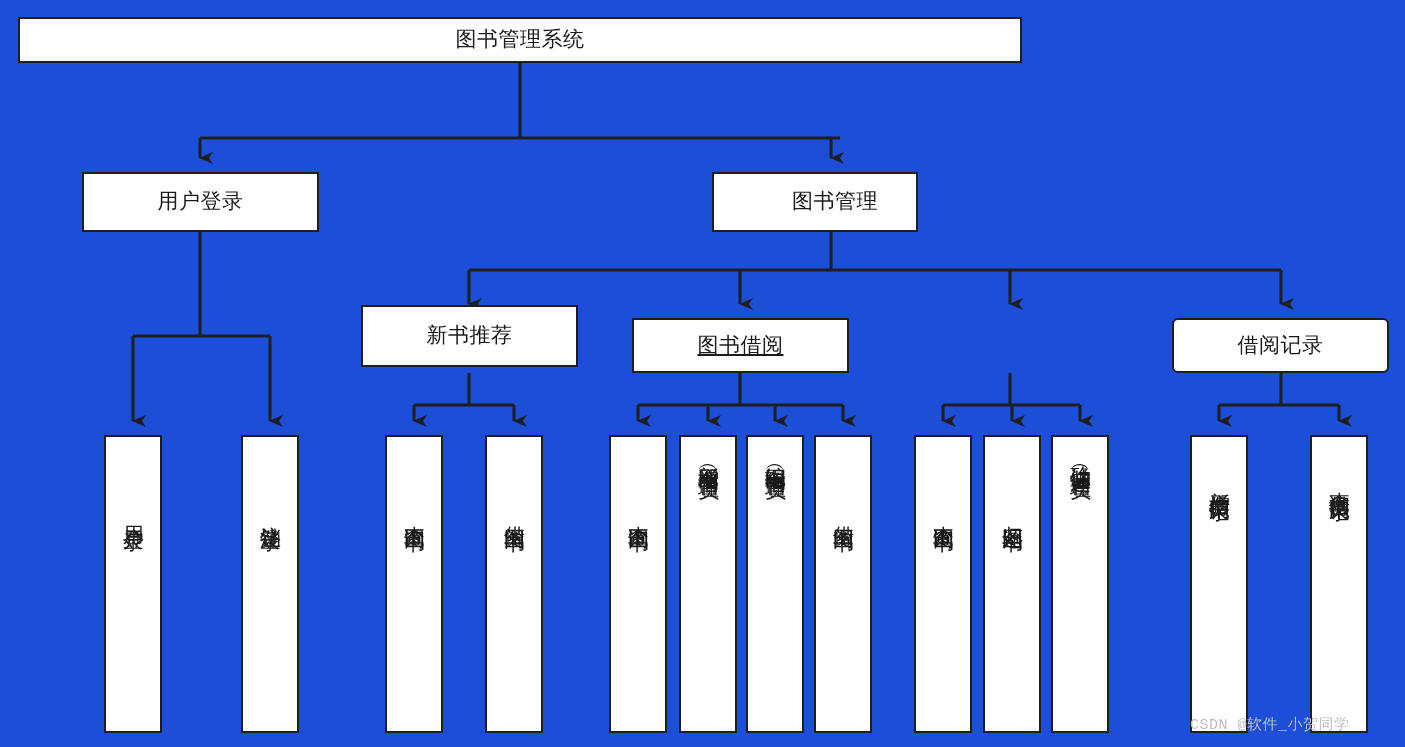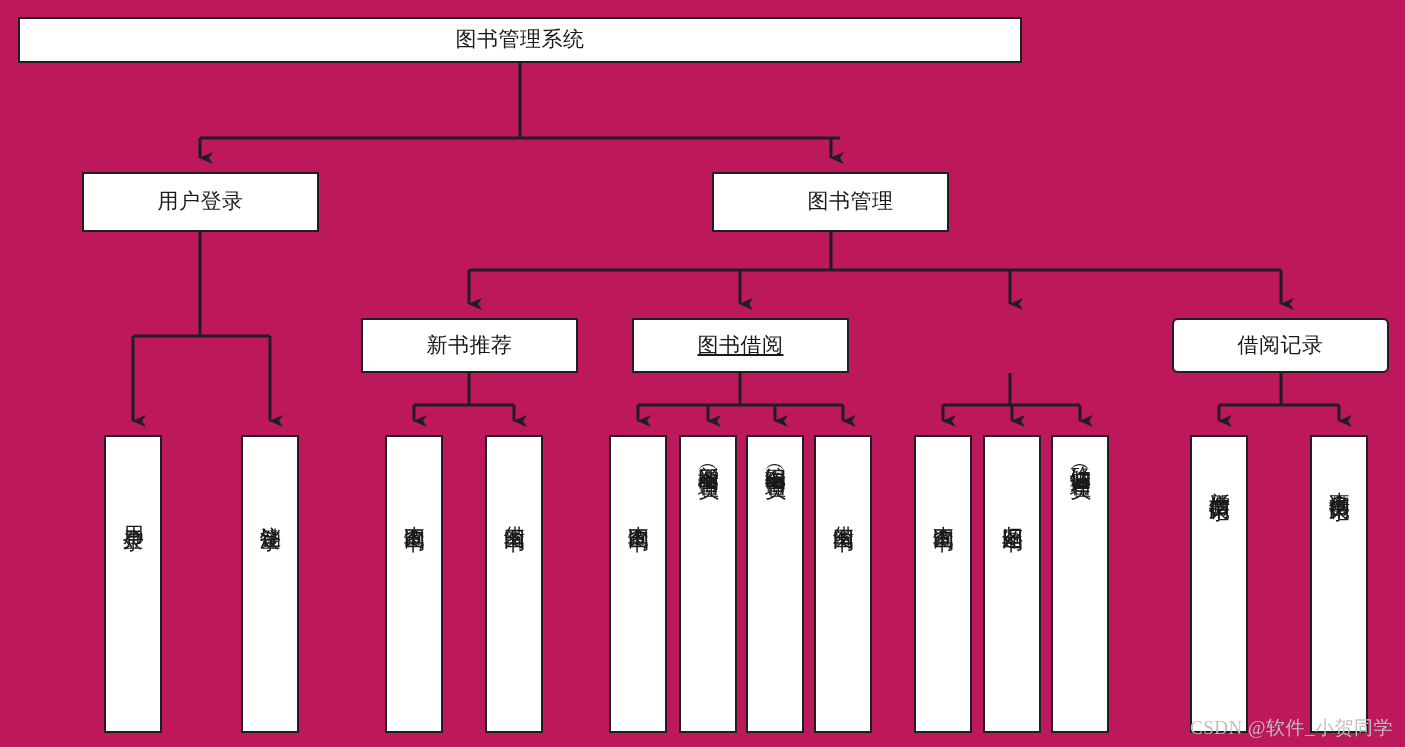--- a/index.html
+++ b/index.html
@@ -7,21 +7,21 @@
     padding: 0;
     background: #ffffff;
   }
   body {
     font-family: "DejaVu Sans", "Liberation Sans", sans-serif;
   }
   #canvas {
     position: relative;
     width: 1405px;
     height: 747px;
-    background: #be185d;
+    background: #1d4ed8;
     overflow: hidden;
   }
   svg#wires {
     position: absolute;
     left: 0;
     top: 0;
     width: 1405px;
     height: 747px;
     pointer-events: none;
   }
@@ -59,24 +59,24 @@
     writing-mode: vertical-rl;
     text-orientation: upright;
     font-size: 21px;
     line-height: 1.18;
     letter-spacing: 2px;
     white-space: normal;
   }
   .watermark {
     position: absolute;
     color: #bfbfbf;
-    font-size: 19px;
+    font-size: 15px;
     white-space: nowrap;
     letter-spacing: 0.5px;
-    font-family: Liberation Serif, serif;
+    font-family: Liberation Mono, monospace;
   }
 </style>
 </head>
 <body>
 
 <div id="canvas">
 
   <svg id="wires" viewBox="0 0 1405 747" xmlns="http://www.w3.org/2000/svg">
     <defs>
       <marker id="arrow" viewBox="0 0 12 14" refX="6" refY="13" markerWidth="12" markerHeight="14" orient="auto-start-reverse" markerUnits="userSpaceOnUse">
@@ -127,25 +127,25 @@
     </g>
   </svg>
 
   <div class="node horiz root" style="left:18px; top:17px; width:1004px; height:46px;">
     <span class="lbl">图书管理系统</span>
   </div>
 
   <div class="node horiz" style="left:82px; top:172px; width:237px; height:60px;">
     <span class="lbl">用户登录</span>
   </div>
-  <div class="node horiz" style="left:712px; top:172px; width:237px; height:60px;padding-left:40px;">
+  <div class="node horiz" style="left:712px; top:172px; width:206px; height:60px;padding-left:40px;">
     <span class="lbl">图书管理</span>
   </div>
 
-  <div class="node horiz" style="left:361px; top:318px; width:217px; height:55px;">
+  <div class="node horiz" style="left:361px; top:305px; width:217px; height:62px;">
     <span class="lbl">新书推荐</span>
   </div>
   <div class="node horiz" style="left:632px; top:318px; width:217px; height:55px;text-decoration:underline;">
     <span class="lbl">图书借阅</span>
   </div>
   <div class="node horiz" style="left:1172px; top:318px; width:217px; height:55px;border-radius:6px;">
     <span class="lbl">借阅记录</span>
   </div>
 
   <div class="node vert" style="left:104px; top:435px; width:58px; height:298px; padding-top:72px;">

